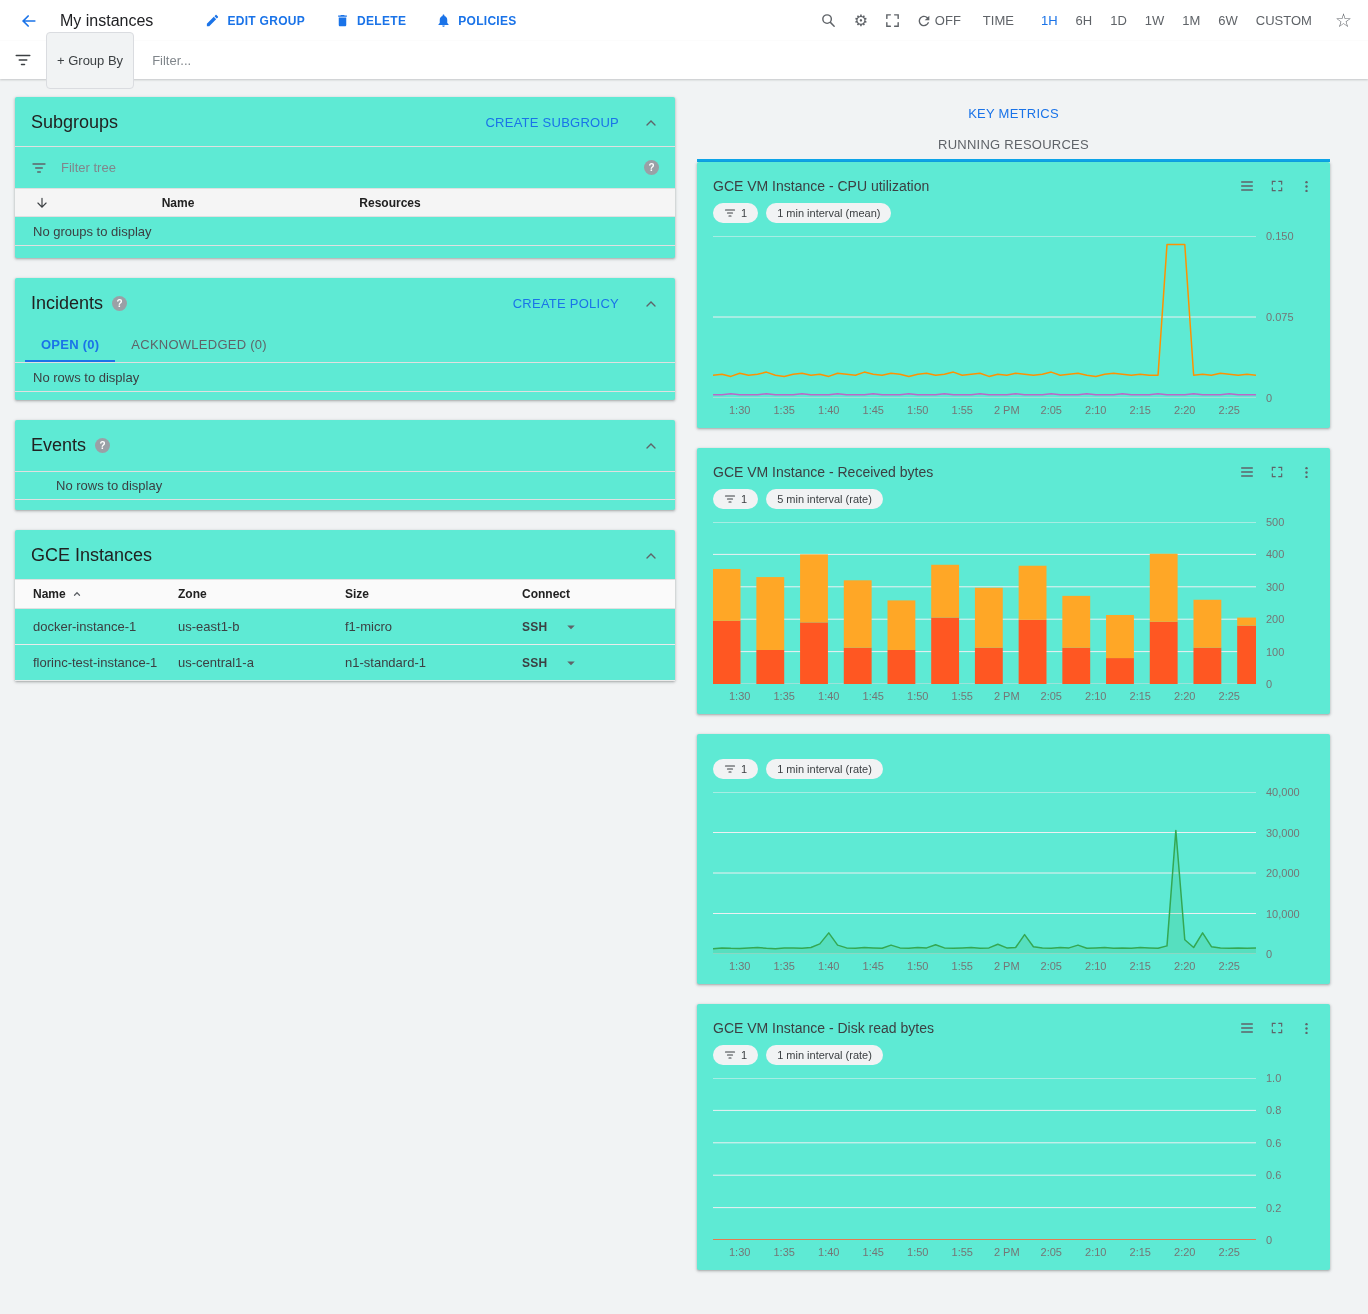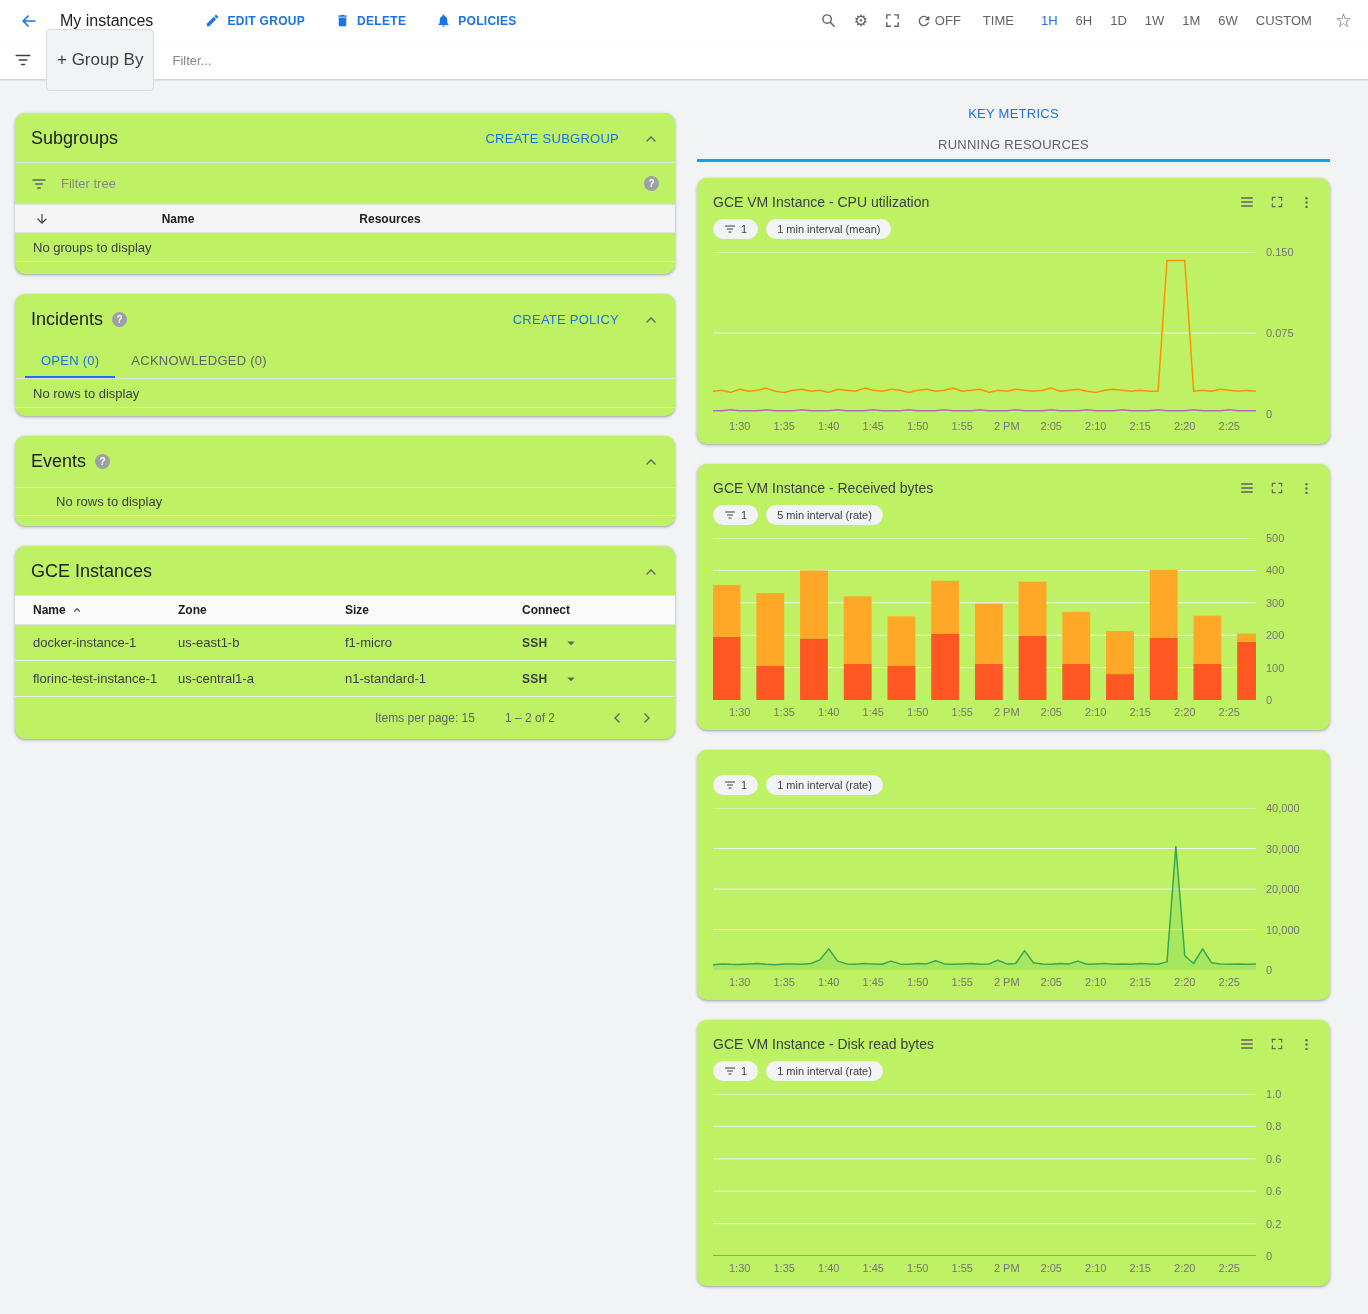--- a/index.html
+++ b/index.html
@@ -20,29 +20,29 @@
   .gear-glyph { font-size: 16px; line-height: 1; }
   .refresh-group { display: inline-flex; align-items: center; gap: 3px; color: #5f6368; font-size: 13px; margin: 0 10px 0 4px; background: none; border: none; cursor: pointer; }
   .time-label { color: #5f6368; font-size: 13px; margin: 0 12px 0 6px; }
   .range-btn { background: none; border: none; color: #5f6368; font-size: 13px; cursor: pointer; padding: 4px 9px; }
   .range-btn.active { color: #1a73e8; font-weight: 500; }
   .star-btn { font-size: 19px; color: #5f6368; margin-left: 8px; background: none; border: none; cursor: pointer; }
 
   
   .filterbar { height: 38px; background: #fff; display: flex; align-items: center; padding: 0 14px; box-shadow: 0 1px 2px rgba(60,64,67,.25); position: relative; z-index: 2; }
   .funnel-dark { color: #3c4043; }
-  .groupby-chip { display: inline-flex; align-items: center; background: #f1f3f4; border: 1px solid #dadce0; border-radius: 4px; font-size: 17px; color: #3c4043; padding: 20px 10px; margin-left: 14px; cursor: pointer; }
+  .groupby-chip { display: inline-flex; align-items: center; background: #f1f3f4; border: 1px solid #dadce0; border-radius: 4px; font-size: 13px; color: #3c4043; padding: 20px 10px; margin-left: 14px; cursor: pointer; }
   .filter-input { border: none; outline: none; font-size: 13px; color: #3c4043; margin-left: 18px; flex: 1; background: transparent; }
   .filter-input::placeholder { color: #80868b; }
 
   
   .main { display: flex; align-items: flex-start; padding: 18px 0 0 15px; }
   .left-col { width: 660px; margin-right: 22px; flex: none; }
   .right-col { width: 633px; flex: none; }
-  .card { background: #bef264; border-radius: 10px; box-shadow: 0 1px 2px rgba(60,64,67,.3), 0 1px 3px 1px rgba(60,64,67,.12); margin-bottom: 20px; margin-top: 16px; }
+  .card { background: #5eead4; border-radius: 2px; box-shadow: 0 1px 2px rgba(60,64,67,.3), 0 1px 3px 1px rgba(60,64,67,.12); margin-bottom: 20px; }
 
   
   .card-header { display: flex; align-items: center; padding: 15px 16px 13px; }
   .card-title { font-size: 18px; color: #212121; font-weight: 400; }
   .link-btn { margin-left: auto; color: #1a73e8; font-size: 13px; font-weight: 500; letter-spacing: .25px; background: none; border: none; cursor: pointer; }
   .collapse-btn { margin-left: 24px; color: #5f6368; }
   .help-icon { width: 15px; height: 15px; min-width: 15px; border-radius: 50%; background: #9aa0a6; color: #fff; font-size: 10px; font-weight: 700; display: inline-flex; align-items: center; justify-content: center; margin-left: 9px; cursor: pointer; border: none; }
   .thead-row { display: flex; align-items: center; background: #f5f5f5; border-top: 1px solid #e0e0e0; border-bottom: 1px solid #e0e0e0; height: 29px; font-size: 12px; font-weight: 700; color: #212121; }
   .empty-row { height: 29px; display: flex; align-items: center; padding-left: 18px; font-size: 13px; color: #3c4043; border-bottom: 1px solid #e0e0e0; }
   .card-bottom-pad { height: 12px; }
@@ -51,21 +51,21 @@
   .filter-tree-row { display: flex; align-items: center; border-top: 1px solid #e0e0e0; height: 42px; padding: 8px 16px; }
   .filter-tree-input { border: none; outline: none; font-size: 13px; flex: 1; margin-left: 14px; background: transparent; color: #3c4043; }
   .filter-tree-input::placeholder { color: #80868b; }
   .sg-col-arrow { width: 54px; display: flex; justify-content: center; color: #3c4043; }
   .sg-col-name { width: 218px; text-align: center; }
   .sg-col-res { width: 206px; text-align: center; }
 
   
   .inc-tabs { display: flex; padding-left: 10px; border-bottom: 1px solid #e0e0e0; }
   .inc-tab { padding: 10px 16px 8px; font-size: 13px; font-weight: 500; color: #5f6368; letter-spacing: .25px; background: none; border: none; cursor: pointer; border-bottom: 2px solid transparent; }
-  .inc-tab.active { color: #1a73e8; border-bottom-color: #1a73e8; }
+  .inc-tab.active { color: #1a73e8; border-bottom-color: #1a73e8; font-weight: bold; }
   .inc-col-opened { padding-left: 18px; width: 67px; }
   .inc-col-incident { margin-left: 15px; }
 
   
   .events-empty { margin-top: 2px; }
   .events-empty .empty-row { border-top: 1px solid #e0e0e0; padding-left: 41px; }
 
   
   .gce-thead { display: flex; align-items: center; background: #fafafa; border-top: 1px solid #e0e0e0; border-bottom: 1px solid #e0e0e0; height: 30px; font-size: 12px; font-weight: 700; color: #212121; }
   .gce-col-name { width: 163px; padding-left: 18px; display: flex; align-items: center; gap: 6px; }
@@ -299,34 +299,20 @@
             <span class="cell-connect">
               <button class="ssh-btn">SSH</button>
               <button class="icon-btn caret-btn">
                 <svg width="18" height="18" viewBox="0 0 24 24" fill="currentColor">
                   <path d="M7 10l5 5 5-5z"></path>
                 </svg>
               </button>
             </span>
           </div>
         </div>
-      <div class="gce-pagination">
-        <span class="per-page">Items per page: 15</span>
-        <span class="range">1 – 2 of 2</span>
-        <button class="page-btn">
-          <svg width="16" height="16" viewBox="0 0 24 24" fill="none" stroke="currentColor" stroke-width="2" stroke-linecap="round">
-              <path d="M15 6l-6 6 6 6"></path>
-            </svg>
-        </button>
-        <button class="page-btn">
-          <svg width="16" height="16" viewBox="0 0 24 24" fill="none" stroke="currentColor" stroke-width="2" stroke-linecap="round">
-              <path d="M9 6l6 6-6 6"></path>
-            </svg>
-        </button>
-      </div>
     </div>
   </div>
 
   <div class="right-col">
     <div class="metrics-tabs">
       <button class="m-tab active">KEY METRICS</button>
       <button class="m-tab">RUNNING RESOURCES</button>
     </div>
     <div>
         <div class="card chart-card">

